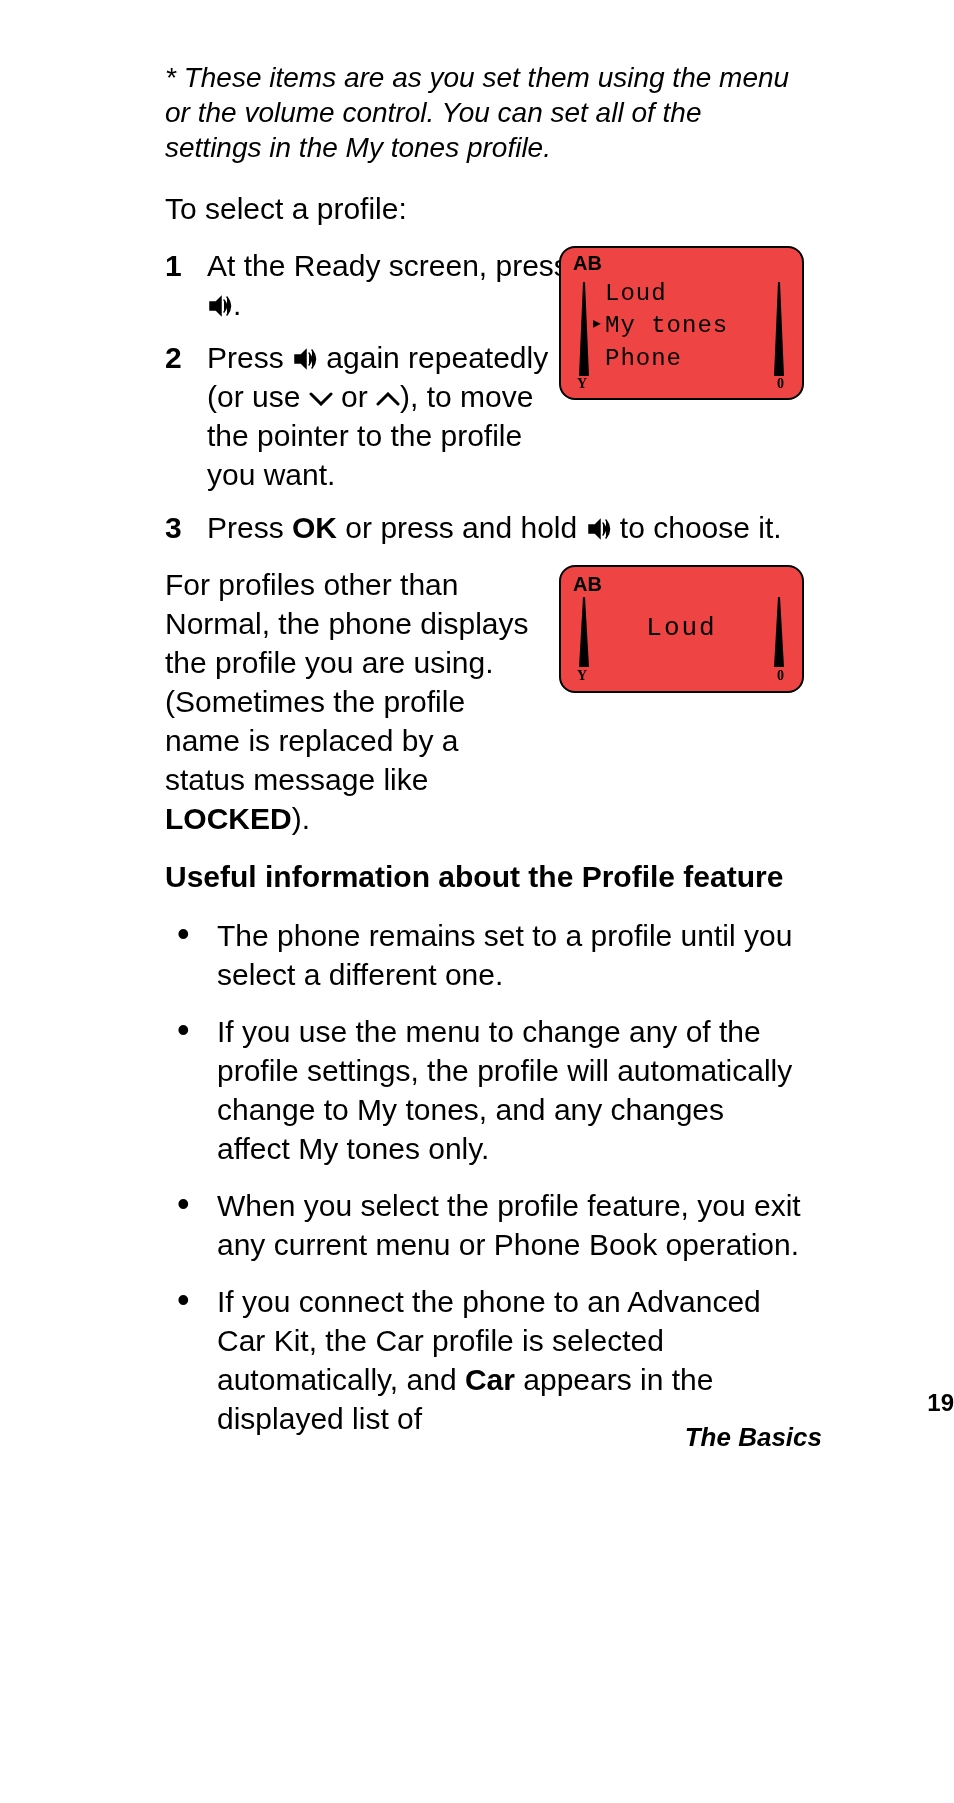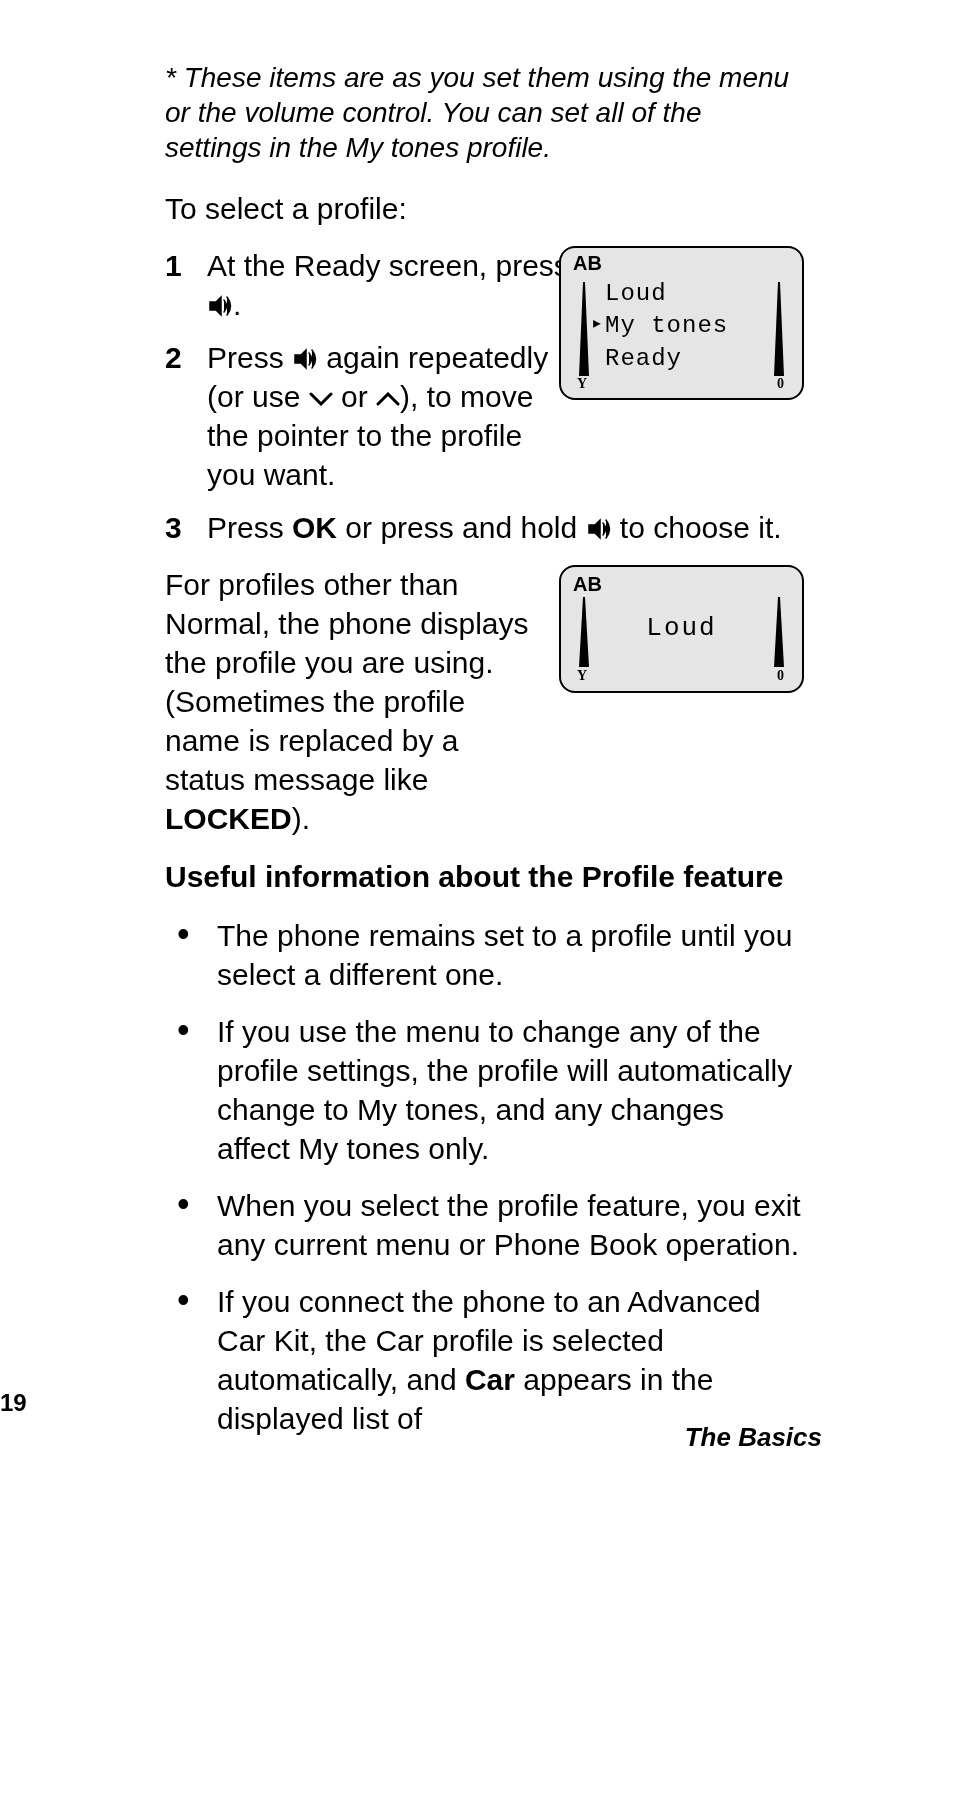--- a/index.html
+++ b/index.html
@@ -46,21 +46,21 @@
   }
   .icon-down, .icon-up {
     display: inline-block;
     vertical-align: middle;
     width: 24px; height: 14px;
   }
   .phone-screen {
     position: absolute;
     border: 2px solid #000;
     border-radius: 16px;
-    background: #e5e5e5;
+    background: #ef4444;
     font-family: "Courier New", monospace;
   }
   .phone-screen .ab {
     position: absolute;
     top: 4px; left: 12px;
     font-family: "Trebuchet MS", sans-serif;
     font-weight: bold;
     font-size: 20px;
   }
   .phone-screen .list { position: absolute; left: 44px; top: 30px; font-size: 24px; line-height: 1.35; letter-spacing: 1px; }
@@ -126,21 +126,21 @@
     position: absolute;
     left: 12px;
     top: 0;
     font-size: 36px;
     line-height: 1;
   }
   .page-num {
     position: absolute;
     bottom: 66px;
     left: 0; right: 0;
-    text-align: left;
+    text-align: right;
     font-weight: bold;
     font-size: 24px;
   }
   .footer-r {
     position: absolute;
     bottom: 30px;
     right: 132px;
     font-style: italic;
     font-weight: bold;
     font-size: 26px;
@@ -160,21 +160,21 @@
     <div class="phone-screen screen1">
       <span class="ab">AB</span>
       <div class="sigbar-l"></div>
       <div class="sigbar-r"></div>
       <span class="ytick l">Y</span>
       <span class="ytick r">0</span>
       <span class="ptr">▸</span>
       <div class="list">
         <div class="row">Loud</div>
         <div class="row">My tones</div>
-        <div class="row">Ready</div>
+        <div class="row">Phone</div>
       </div>
     </div>
 
     <div class="step">
       <div class="num">1</div>
       <div class="txt">
         <span class="narrow">
           <span>At the Ready screen, press </span><svg class="icon-sound" viewBox="0 0 26 22">
               <path d="M3 7 L9 7 L14 2 L14 20 L9 15 L3 15 Z M17 5 Q22 11 17 17 M20 2 Q27 11 20 20" fill="#000" stroke="#000" stroke-width="1.5" stroke-linecap="round"></path>
             </svg><span>.</span>

